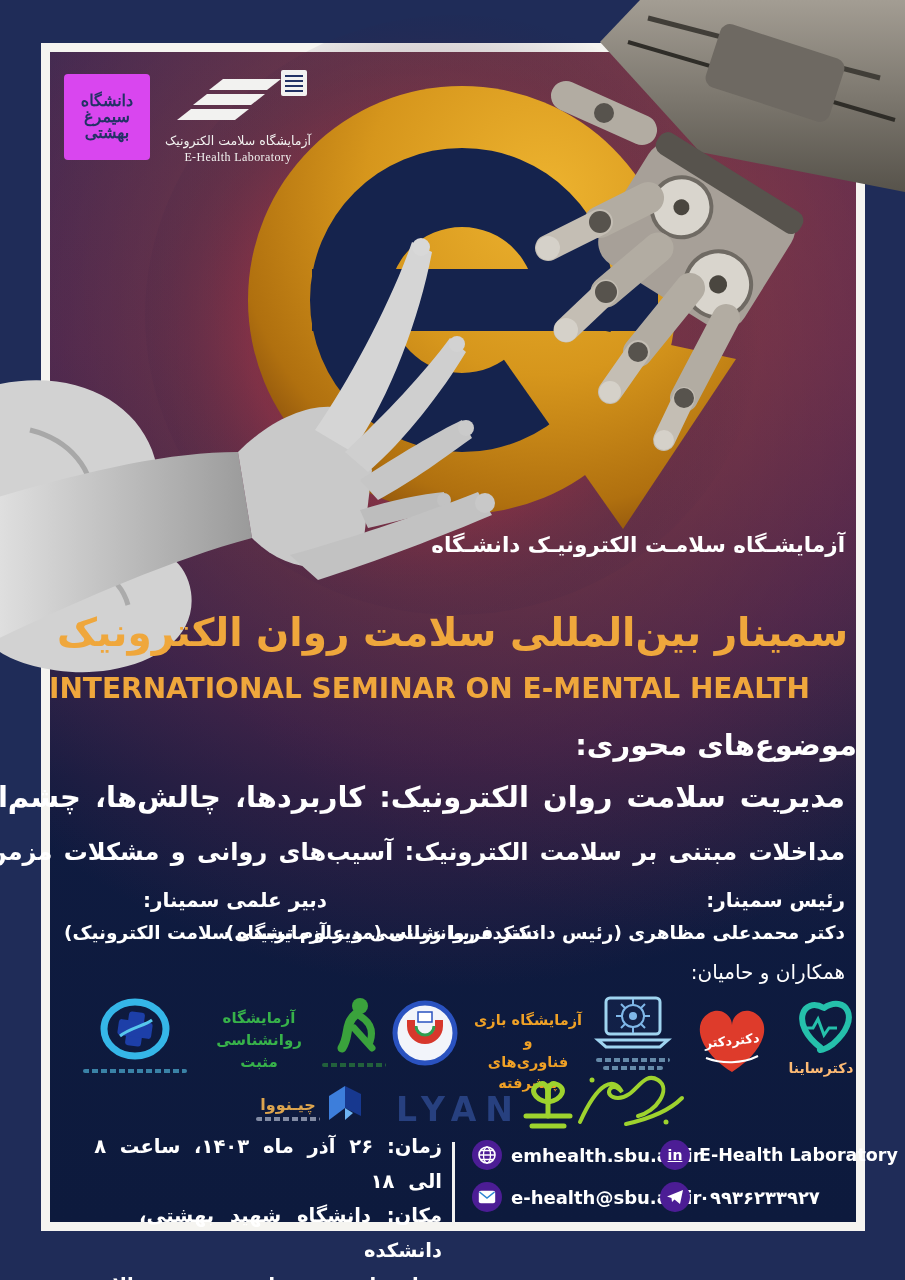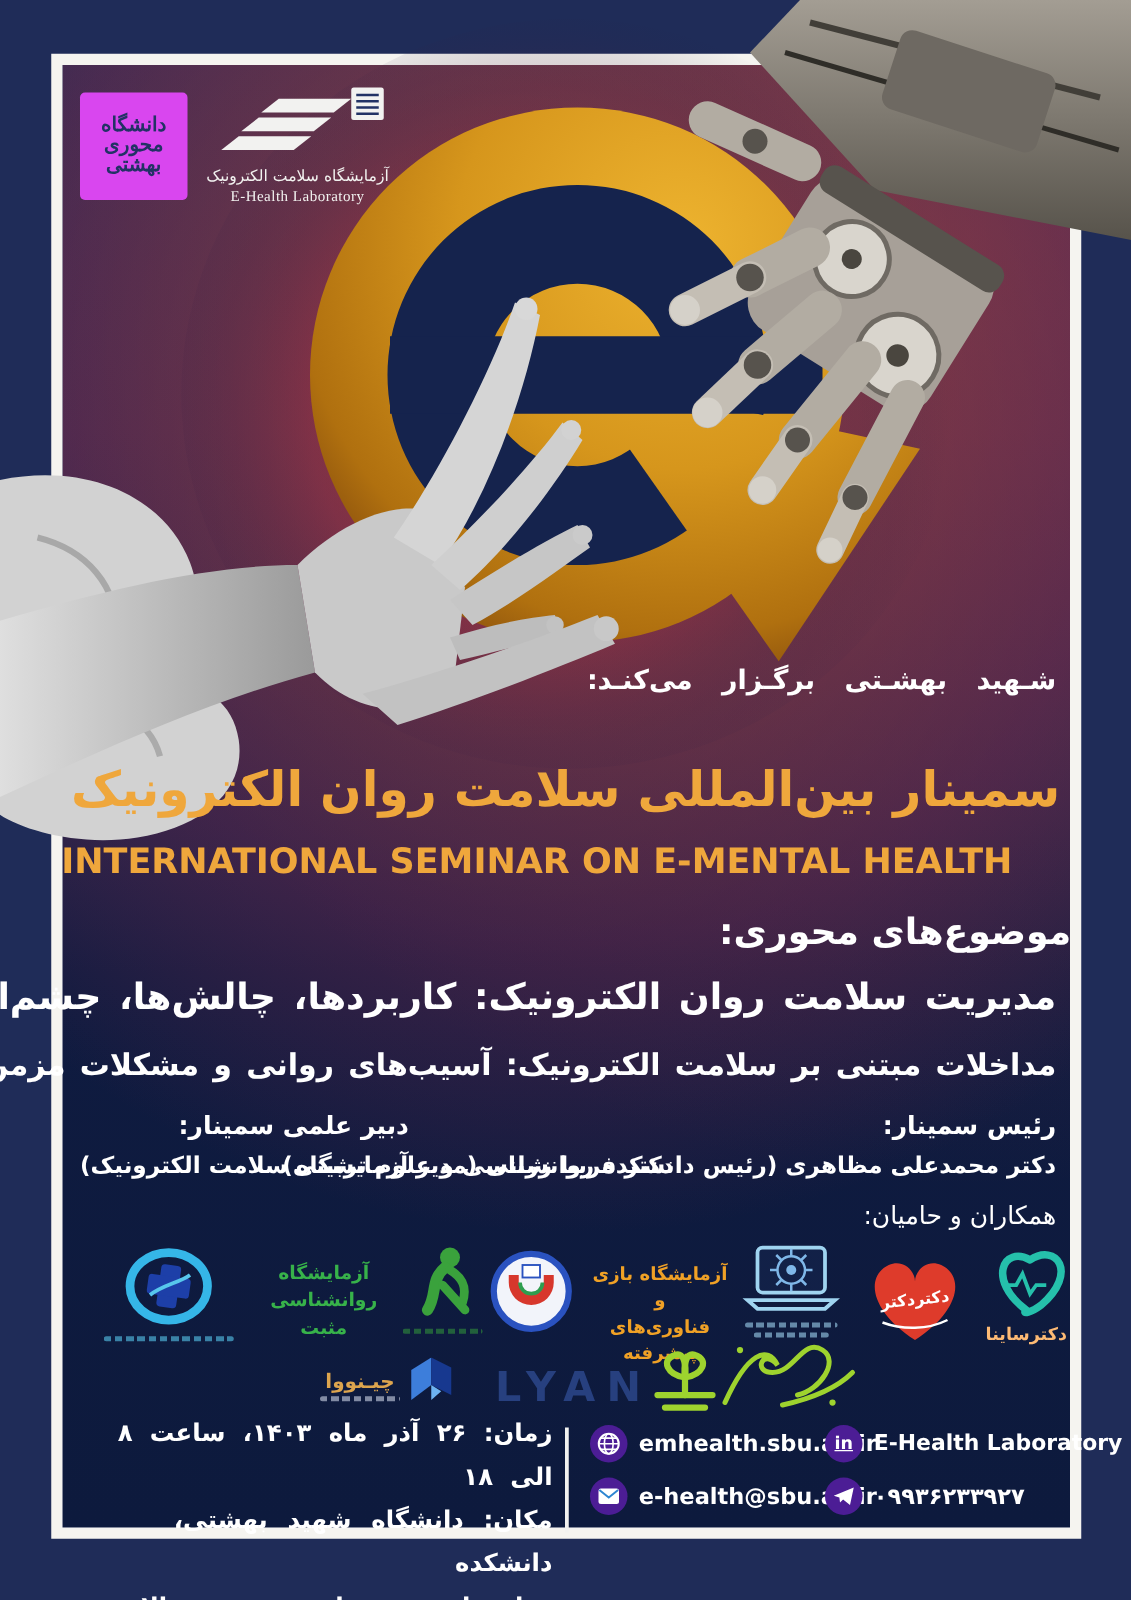--- a/index.html
+++ b/index.html
@@ -175,38 +175,38 @@
       <circle cx="610" cy="392" r="11" fill="#d5d1c9"></circle>
     <line x1="726" y1="318" x2="684" y2="398" stroke="#b2aca2" stroke-width="28" stroke-linecap="round"></line>
     <line x1="684" y1="398" x2="664" y2="440" stroke="#c4beb4" stroke-width="22" stroke-linecap="round"></line>
     <circle cx="684" cy="398" r="10" fill="#57534d"></circle>
       <circle cx="664" cy="440" r="10" fill="#d5d1c9"></circle>
   </g>
 </svg>
 
 <div class="abs sbu-box">
   <div class="l">دانشگاه</div>
-  <div class="l">محوری</div>
+  <div class="l">سیمرغ</div>
   <div class="l">بهشتی</div>
 </div>
 
 <div class="abs eh-logo">
   <svg width="150" height="58" viewBox="0 0 150 58">
     <path d="M14,52 h58 l14,-11 h-58 z" fill="#f2f2f0"></path>
     <path d="M30,37 h58 l14,-11 h-58 z" fill="#f2f2f0"></path>
     <path d="M46,22 h58 l14,-11 h-58 z" fill="#f2f2f0"></path>
     <rect x="118" y="2" width="26" height="26" rx="2" fill="#f2f2f0"></rect>
     <path d="M122,8 h18 M122,13 h18 M122,18 h18 M122,23 h18" stroke="#223265" stroke-width="2"></path>
   </svg>
   <div class="fa">آزمایشگاه سلامت الکترونیک</div>
   <div class="en">E-Health Laboratory</div>
 </div>
 
 <div class="abs intro layer" dir="rtl">
-  <div class="l2">شـهید بهشـتی برگـزار می‌کنـد:</div>
+  <div class="l1">آزمایشـگاه سلامـت الکترونیـک دانشـگاه</div>
 </div>
 
 <div class="abs title-fa" dir="rtl">سمینار بین‌المللی سلامت روان الکترونیک</div>
 <div class="abs title-en">INTERNATIONAL SEMINAR ON E-MENTAL HEALTH</div>
 
 <div class="abs topics-h">موضوع‌های محوری:</div>
 <div class="abs topic1">مدیریت سلامت روان الکترونیک: کاربردها، چالش‌ها، چشم‌انداز</div>
 <div class="abs topic2">مداخلات مبتنی بر سلامت الکترونیک: آسیب‌های روانی و مشکلات مزمن سلامتی</div>
 
 <div class="abs chair-label">رئیس سمینار:</div>

